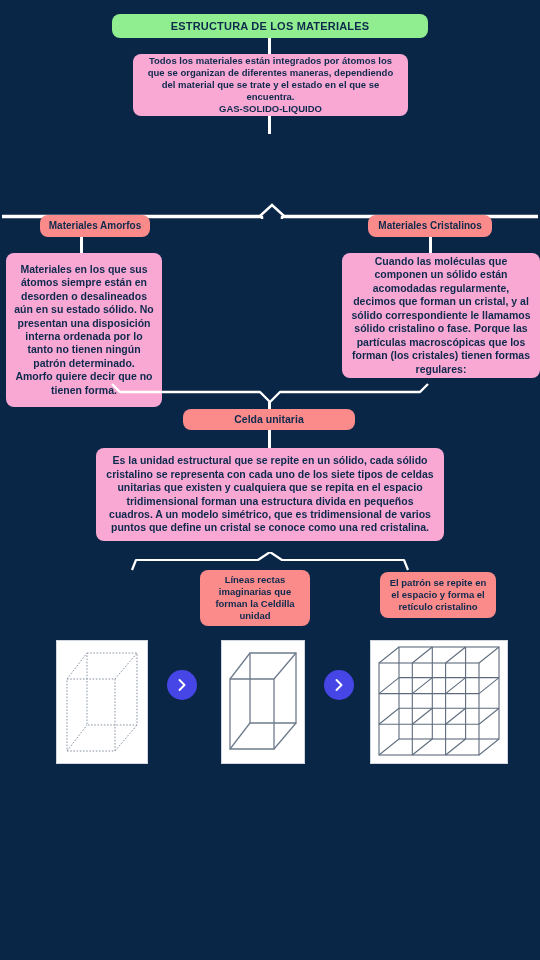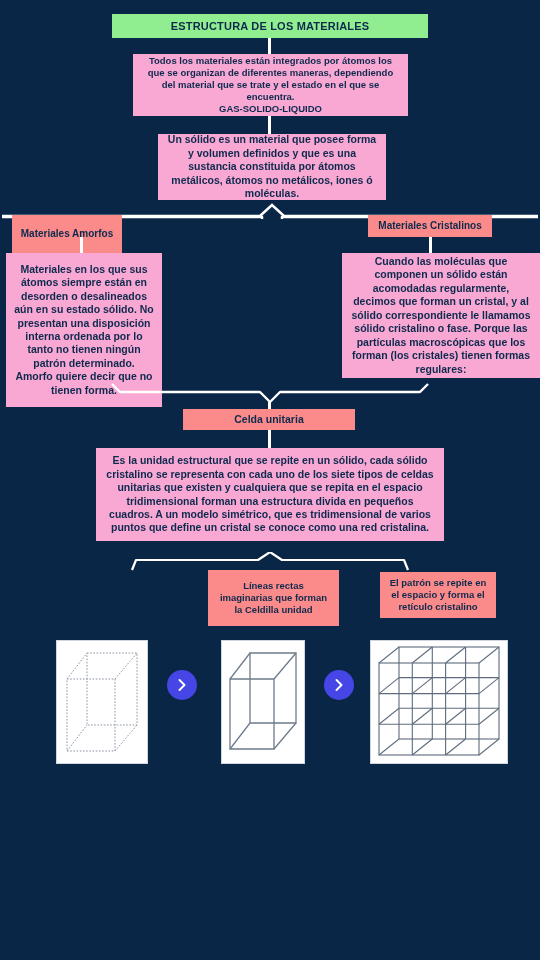--- a/index.html
+++ b/index.html
@@ -19,20 +19,21 @@
   .box {
     position: absolute;
     display: flex;
     align-items: center;
     justify-content: center;
     text-align: center;
     color: #0d2a4d;
     line-height: 1.28;
     padding: 3px 8px;
     white-space: pre-line;
+    border-radius: 8px;
   }
   .green  { background: #90ee90; font-weight: bold; font-size: 11px; letter-spacing: .2px; }
   .cyan   { background: #f9a8d4; font-weight: bold; }
   .pink   { background: #fb8a8a; font-weight: bold; }
   .vline {
     position: absolute;
     width: 3px;
     background: #ffffff;
   }
   .bracket { position: absolute; }
@@ -57,30 +58,29 @@
 
   <div class="box green" style="left:112px; top:14px; width:316px; height:24px;">ESTRUCTURA DE LOS MATERIALES</div>
 
   <div class="vline" style="left:268px; top:38px; height:16px;"></div>
 
   <div class="box cyan" style="left:133px; top:54px; width:275px; height:62px; font-size:9.5px;">Todos los materiales están integrados por átomos los que se organizan de diferentes maneras, dependiendo del material que se trate y el estado en el que se encuentra.
 GAS-SOLIDO-LIQUIDO</div>
 
   <div class="vline" style="left:268px; top:116px; height:18px;"></div>
 
-  <div class="box cyan" style="left:158px; top:134px; width:228px; height:66px; font-size:10.5px;">Un sólido es un material que posee forma y volumen definidos y que es una sustancia constituida por átomos metálicos, átomos no metálicos, iones ó moléculas.</div>
 
   <svg class="bracket" style="left:0px; top:199px; width:540px; height:20px;">
     <path d="M2,18 L262,18 L272,206 L282,18 L538,18" fill="none" stroke="#ffffff" stroke-width="2.4" transform="translate(0,0)"></path>
     <path d="M2,17 L260,17 L272,6 L284,17 L538,17" fill="none" stroke="#ffffff" stroke-width="2.4"></path>
     <line x1="80" y1="17" x2="80" y2="24" stroke="#ffffff" stroke-width="2.4"></line>
     <line x1="430" y1="17" x2="430" y2="24" stroke="#ffffff" stroke-width="2.4"></line>
   </svg>
 
-  <div class="box pink" style="left:12px; top:215px; width:110px; height:38px; font-size:10px;">Materiales Amorfos</div>
+  <div class="box pink" style="left:40px; top:215px; width:110px; height:22px; font-size:10px;">Materiales Amorfos</div>
   <div class="vline" style="left:80px; top:237px; height:16px;"></div>
   <div class="box cyan" style="left:6px; top:253px; width:156px; height:154px; font-size:10.5px;">Materiales en los que sus átomos siempre están en desorden o desalineados aún en su estado sólido. No presentan una disposición interna ordenada por lo tanto no tienen ningún patrón determinado. Amorfo quiere decir que no tienen forma.</div>
 
   <div class="box pink" style="left:368px; top:215px; width:124px; height:22px; font-size:10px;">Materiales Cristalinos</div>
   <div class="vline" style="left:429px; top:237px; height:16px;"></div>
   <div class="box cyan" style="left:342px; top:253px; width:198px; height:125px; font-size:10.5px;">Cuando las moléculas que componen un sólido están acomodadas regularmente, decimos que forman un cristal, y al sólido correspondiente le llamamos sólido cristalino o fase. Porque las partículas macroscópicas que los forman (los cristales) tienen formas regulares:</div>
 
   <svg class="bracket" style="left:110px; top:380px; width:320px; height:24px;">
     <path d="M2,4 L10,12 L150,12 L160,22 L170,12 L310,12 L318,4" fill="none" stroke="#ffffff" stroke-width="2.4" stroke-linejoin="round"></path>
   </svg>
@@ -108,21 +108,21 @@
       </g>
     </svg>
   </div>
 
   <div class="arrowbtn" style="left:167px; top:670px; width:30px; height:30px;">
     <svg width="14" height="14" viewBox="0 0 14 14">
       <path d="M4.5,2 L9.5,7 L4.5,12" fill="none" stroke="#ffffff" stroke-width="1.9" stroke-linecap="round" stroke-linejoin="round"></path>
     </svg>
   </div>
 
-  <div class="box pink" style="left:208px; top:570px; width:131px; height:56px; font-size:9.5px;">Líneas rectas imaginarias que forman la Celdilla unidad</div>
+  <div class="box pink" style="left:200px; top:570px; width:110px; height:56px; font-size:9.5px;">Líneas rectas imaginarias que forman la Celdilla unidad</div>
   <div class="imgframe" style="left:221px; top:640px; width:84px; height:124px;">
     <svg width="82" height="122" viewBox="0 0 82 122">
       <g fill="none" stroke="#6e7b8c" stroke-width="1.3">
         <polygon points="8,38 52,38 52,108 8,108"></polygon>
         <polygon points="28,12 74,12 74,82 28,82"></polygon>
         <line x1="8" y1="38" x2="28" y2="12"></line>
         <line x1="52" y1="38" x2="74" y2="12"></line>
         <line x1="52" y1="108" x2="74" y2="82"></line>
         <line x1="8" y1="108" x2="28" y2="82"></line>
       </g>

